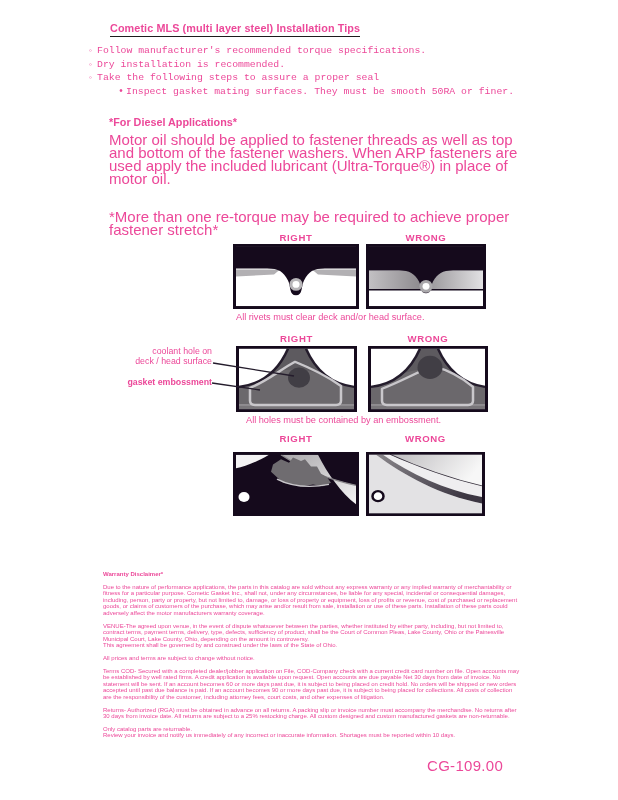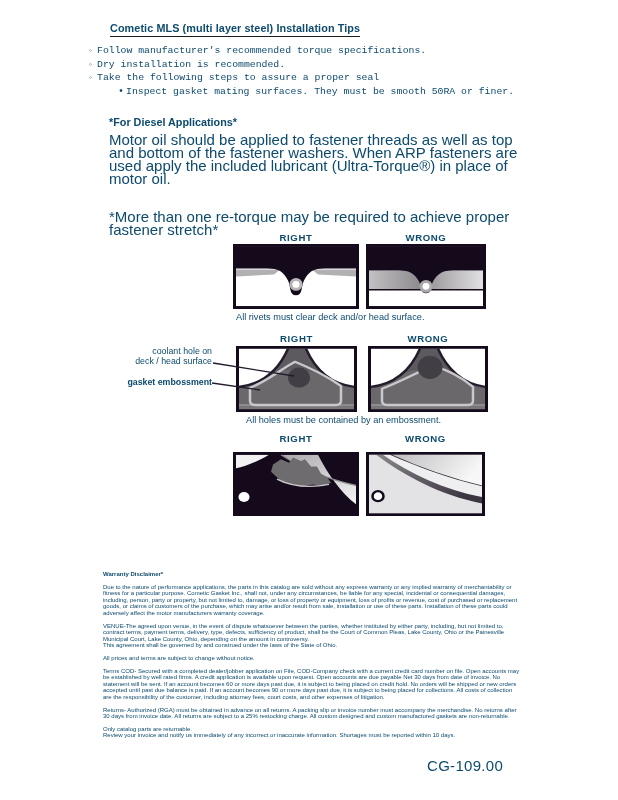--- a/index.html
+++ b/index.html
@@ -1,19 +1,19 @@
 <!DOCTYPE html>
 <html><head>
 <meta charset="utf-8">
 <style>
   html,body { margin:0; padding:0; background:#e8e8e8; }
   .page {
     position:relative; width:618px; height:800px; margin:0 auto;
     background:#ffffff; overflow:hidden;
-    font-family:"Liberation Sans", sans-serif; color:#0c4a6e;
+    font-family:"Liberation Sans", sans-serif; color:#ec4899;
   }
   .abs { position:absolute; }
 
   .title {
     left:110px; top:22px; font-size:10.8px; font-weight:bold;
     border-bottom:1.6px solid #1c1c1c; padding-bottom:2px; letter-spacing:0.1px;
   }
 
   .bullets { left:88px; top:44px; width:480px; font-size:9.8px; line-height:13.6px; }
   .bullet-row { white-space:nowrap;font-family:Liberation Mono, monospace; }

